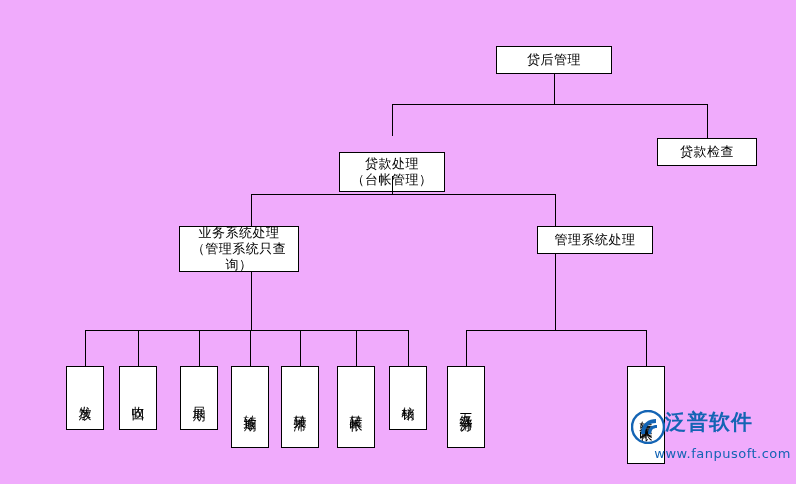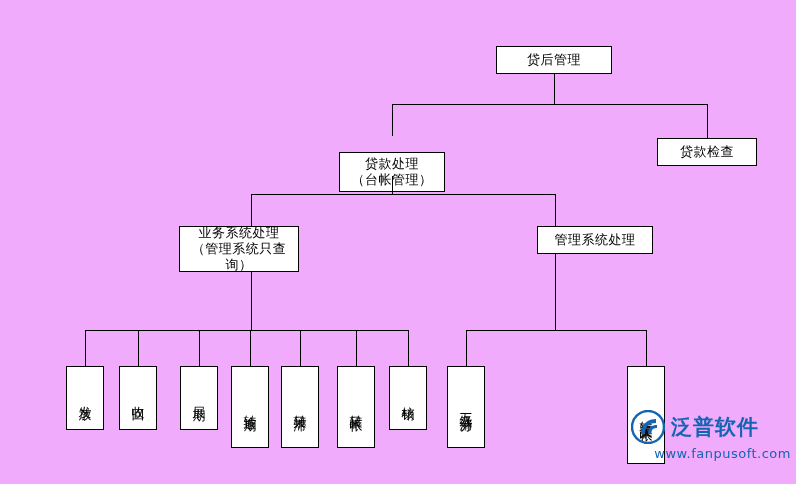--- a/index.html
+++ b/index.html
@@ -67,22 +67,21 @@
   .watermark {
     position: absolute;
     right: 42px;
     bottom: 12px;
     width: 160px;
     height: 62px;
     pointer-events: none;
   }
   .wm-row {
     display: flex;
-    align-items: center;
-    gap: 6px;
+    align-items: flex-start;
   }
   .wm-mark {
     position: relative;
     width: 34px;
     height: 34px;
     flex: none;
   }
   .wm-text {
     font-size: 21px;
     font-weight: bold;

